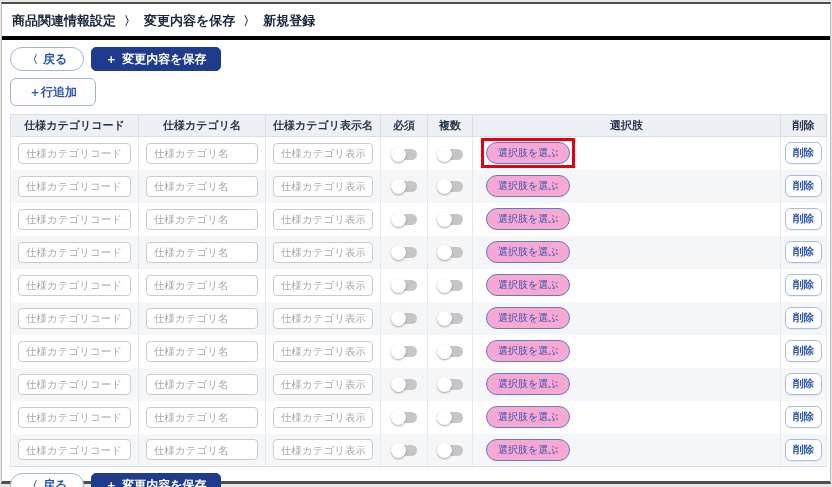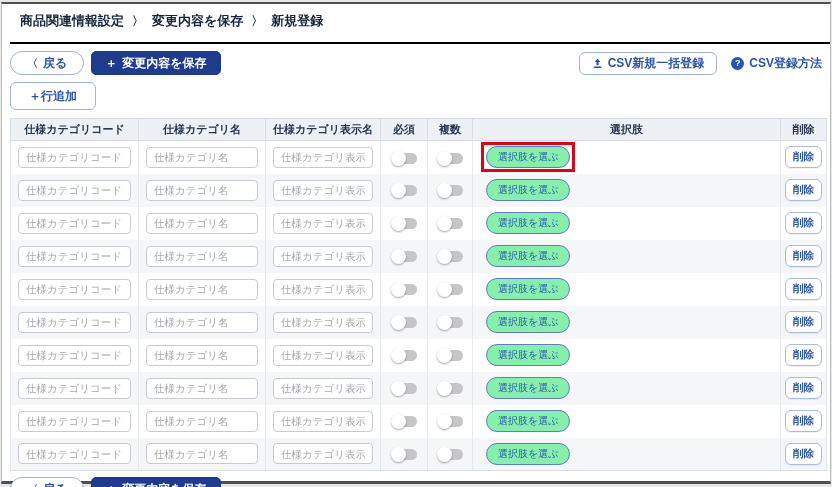--- a/index.html
+++ b/index.html
@@ -20,29 +20,28 @@
     position:absolute;
     left:1px; right:1px; top:2px; bottom:3px;
     background:#ffffff;
     border-top:2px solid #4f4f4f;
     border-bottom:3px solid #4f4f4f;
     border-left:1px solid #bcbcbc;
     border-right:1px solid #bcbcbc;
   }
   
   .breadcrumb{
-    padding:8px 10px 12px 10px;
+    padding:8px 10px 6px 10px;
     font-size:13px;
     font-weight:bold;
     color:#17263c;
     display:flex;
     align-items:center;
     gap:8px;
-    border-bottom:2px solid #000000;
-    margin-left:8px;
+    border-bottom:4px solid #000000;
   }
   .breadcrumb .sep{font-size:12px;color:#17263c;}
   
   .toolbar{
     display:flex;
     align-items:center;
     margin:7px 8px 0 8px;
   }
   .toolbar .right{
     margin-left:auto;
@@ -181,21 +180,21 @@
   }
   
   td.choices{padding-left:8px;}
   .annotation-box{
     display:inline-block;
     border:3px solid transparent;
     padding:1px 2px;
   }
   tr.annotated .annotation-box{border-color:var(--annotation-red);}
   .pill-btn{
-    background:#86efac;
+    background:#f9a8d4;
     border:1px solid #5c7cc7;
     border-radius:999px;
     color:var(--link-blue);
     font-family:"Liberation Sans", sans-serif;
     font-size:10px;
     padding:3px 11px;
     cursor:pointer;
     white-space:nowrap;
   }
   .delete-btn{
@@ -233,33 +232,20 @@
 
   <div class="toolbar">
     <button class="btn btn-back">
       <span class="chev">〈</span>
       <span>戻る</span>
     </button>
     <button class="btn btn-save">
       <span>＋</span>
       <span>変更内容を保存</span>
     </button>
-    <div class="right">
-      <button class="btn btn-csv">
-        <svg class="upload-svg" viewBox="0 0 12 12" width="11" height="11">
-          <path d="M6 0.5 L9.2 4.3 H7.2 V7.8 H4.8 V4.3 H2.8 Z" fill="#2a54b0"></path>
-          <rect x="1.8" y="9.3" width="8.4" height="1.6" rx="0.5" fill="#2a54b0"></rect>
-        </svg>
-        <span>CSV新規一括登録</span>
-      </button>
-      <span class="csv-help">
-        <span class="qcircle">?</span>
-        <span>CSV登録方法</span>
-      </span>
-    </div>
   </div>
 
   <div class="toolbar">
     <button class="btn btn-addrow">
       <span>＋行追加</span>
     </button>
   </div>
 
   <table>
     <colgroup>

